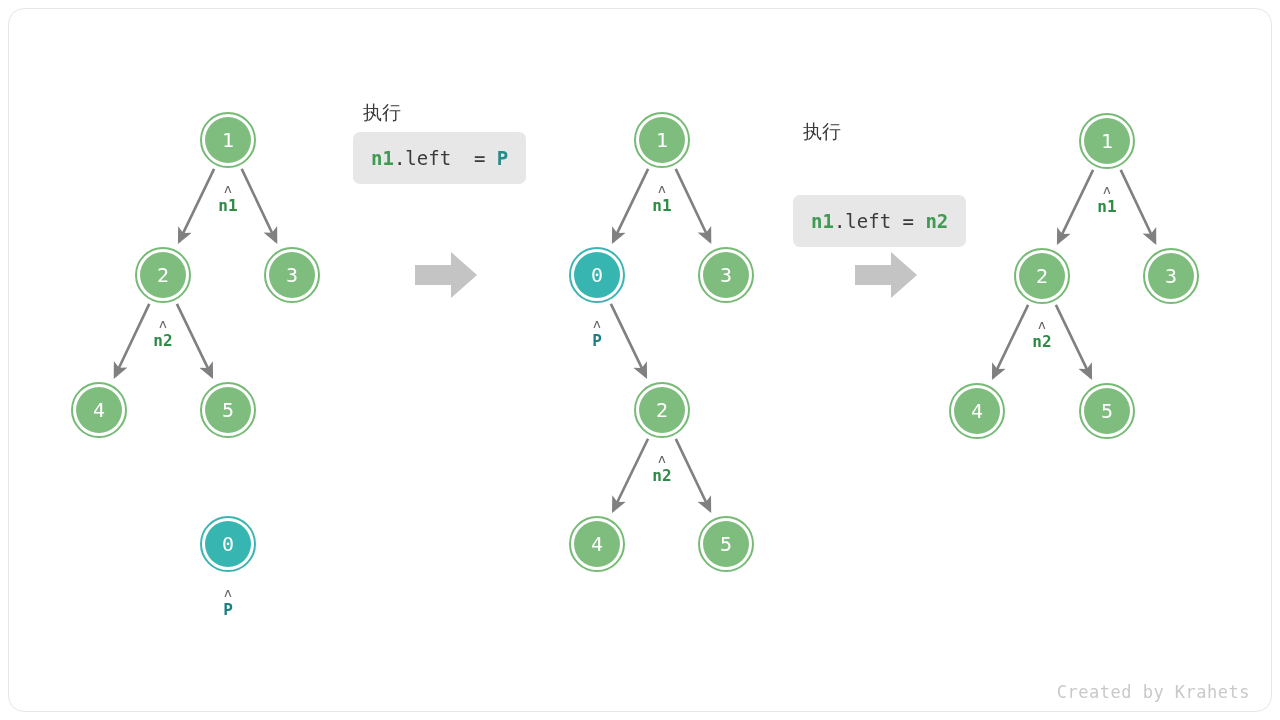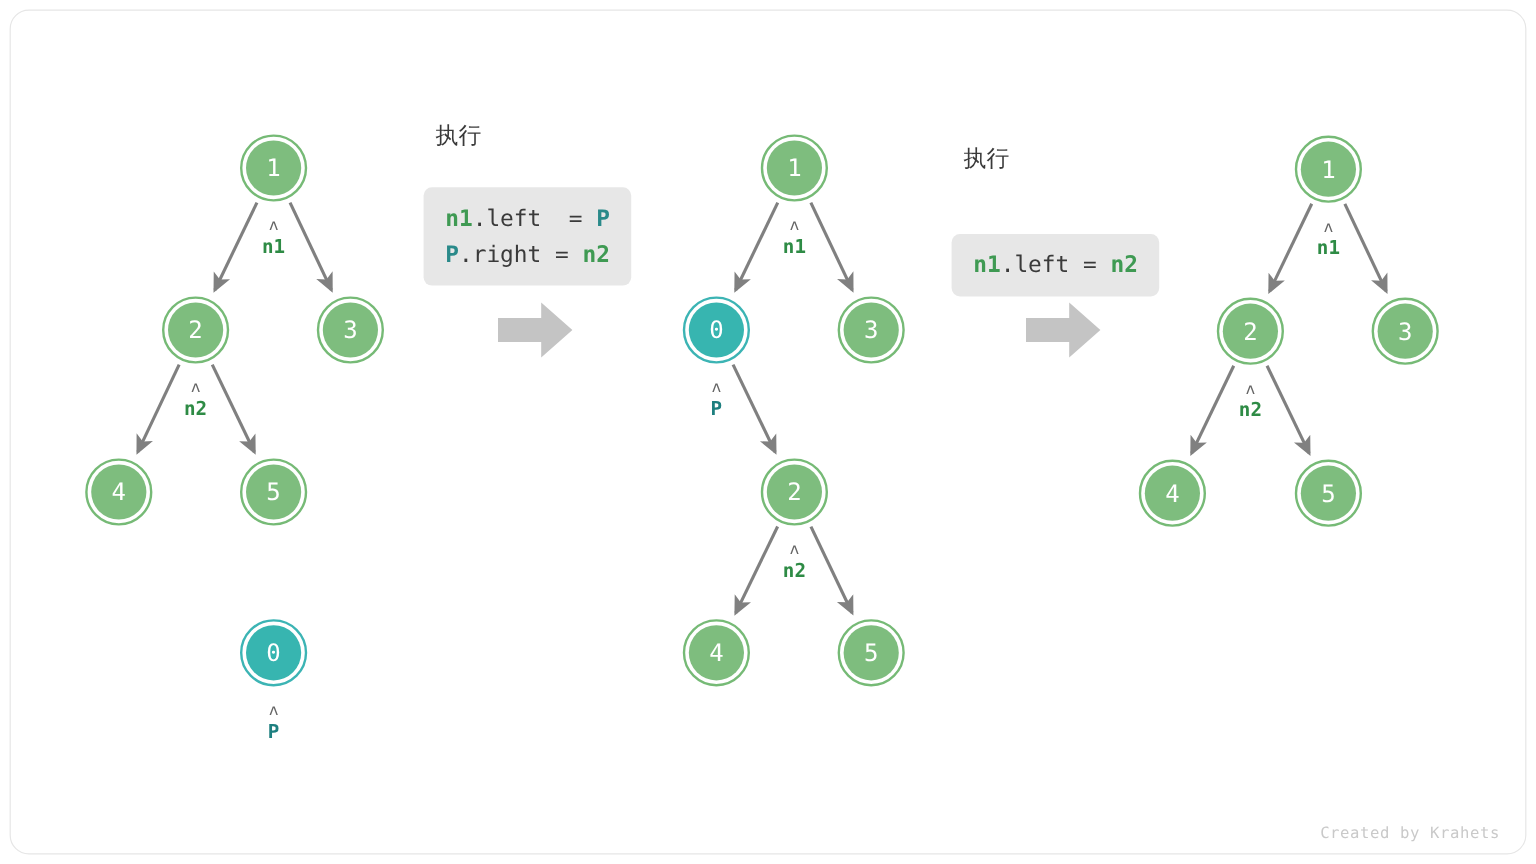--- a/index.html
+++ b/index.html
@@ -114,21 +114,21 @@
   }
   .codebox .g { color: #3f9a53; font-weight: bold; }
   .codebox .t { color: #2a8a8a; font-weight: bold; }
   .codebox .p { color: #3a3a3a; }
   
   .footer {
     position: absolute;
     right: 30px;
     bottom: 18px;
     font-family: "DejaVu Sans Mono", "Liberation Mono", monospace;
-    font-size: 13px;
+    font-size: 17px;
     color: #c9c9c9;
     letter-spacing: 0.5px;
   }
 </style>
 </head>
 <body>
 
 <div id="canvas">
   <div class="card-frame"></div>
 
@@ -214,21 +214,21 @@
       </div>
       <div class="ptr teal" style="left: 597px; top: 317px;">
         <div class="caret">ʌ</div>
         <div class="nm">P</div>
       </div>
       <div class="ptr" style="left: 662px; top: 452px;">
         <div class="caret">ʌ</div>
         <div class="nm">n2</div>
       </div>
       <div class="caption" style="left: 363px; top: 100px;">执行</div>
-      <div class="codebox" style="left: 353px; top: 156px;"><div><span class="g">n1</span><span class="p">.left  = </span><span class="t">P</span></div><div><span class="t">P</span><span class="p">.right = </span><span class="g">n2</span></div></div>
+      <div class="codebox" style="left: 353px; top: 132px;"><div><span class="g">n1</span><span class="p">.left  = </span><span class="t">P</span></div></div>
       <div class="node" style="left: 1107px; top: 141px;">
         <div class="disc">1</div>
       </div>
       <div class="node" style="left: 1042px; top: 276px;">
         <div class="disc">2</div>
       </div>
       <div class="node" style="left: 1171px; top: 276px;">
         <div class="disc">3</div>
       </div>
       <div class="node" style="left: 977px; top: 411px;">

